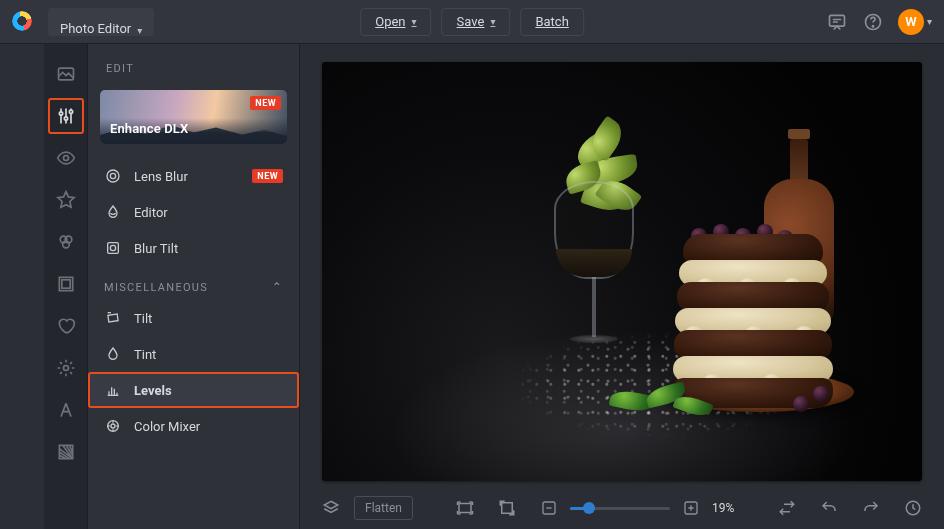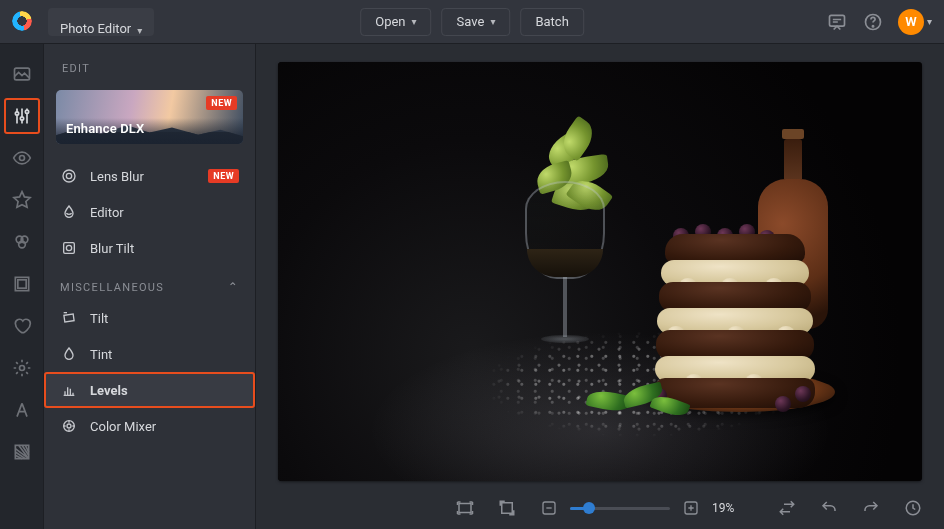--- a/index.html
+++ b/index.html
@@ -39,28 +39,29 @@
     height:28px;display:flex;align-items:flex-end;gap:6px;padding:0 12px;border-radius:4px;
     background:#3a3d45;color:var(--text);cursor:pointer;font-size:13px;
   }
   .chev{font-size:10px;opacity:.8;}
   .spacer{flex:1;}
   .top-center{display:flex;gap:10px;position:absolute;left:50%;transform:translateX(-50%);}
   .top-btn{
     height:28px;padding:0 14px;border-radius:4px;border:1px solid #44474f;
     display:flex;align-items:center;gap:6px;background:transparent;color:var(--text);cursor:pointer;
     font-size:13px;
+    text-decoration:underline;
   }
   .top-right{display:flex;align-items:center;gap:14px;}
   .icon-btn{width:22px;height:22px;display:flex;align-items:center;justify-content:center;color:var(--muted);cursor:pointer;}
   .avatar{width:26px;height:26px;border-radius:50%;background:var(--orange);color:#fff;display:flex;align-items:center;justify-content:center;font-weight:600;font-size:13px;}
   .av-wrap{display:flex;align-items:center;gap:3px;cursor:pointer;}
 
   
-  .main{display:flex;height:calc(529px - 44px);}
+  .main{display:flex;height:calc(529px - 44px);padding-left:44px;}
   .rail{
     width:44px;background:var(--bg-darker);display:flex;flex-direction:column;align-items:center;
     padding-top:18px;gap:18px;border-right:1px solid #1d1f24;
   }
   .rail-item{width:24px;height:24px;display:flex;align-items:center;justify-content:center;color:var(--muted2);cursor:pointer;}
   .rail-item.active{color:var(--text);}
   .rail-highlight{border:2px solid var(--highlight);border-radius:3px;padding:4px;margin:-6px;}
 
   
   .side{
@@ -445,20 +446,31 @@
         <div class="berry" style="left:120px;top:158px;"></div>
       </div>
       <div class="basil">
         <div class="bl bl1"></div>
           <div class="bl bl2"></div>
           <div class="bl bl3"></div>
       </div>
     </div>
 
     <div class="bottombar">
+      <div class="bb-left">
+        <div class="bb-ico">
+          <svg width="18" height="18" viewBox="0 0 24 24" fill="none" stroke="currentColor" stroke-width="2">
+              <path d="M12 3l9 5-9 5-9-5 9-5z"></path>
+              <path d="M3 13l9 5 9-5"></path>
+            </svg>
+        </div>
+        <div class="flatten-btn">
+          <span>Flatten</span>
+        </div>
+      </div>
       <div class="bb-spacer"></div>
       <div class="bb-right">
         <div class="bb-ico">
           <svg width="18" height="18" viewBox="0 0 24 24" fill="none" stroke="currentColor" stroke-width="2">
               <rect x="4" y="6" width="16" height="12"></rect>
               <path d="M2 4h4M2 4v4M22 4h-4M22 4v4M2 20h4M2 20v-4M22 20h-4M22 20v-4"></path>
             </svg>
         </div>
         <div class="bb-ico">
           <svg width="18" height="18" viewBox="0 0 24 24" fill="none" stroke="currentColor" stroke-width="2">

